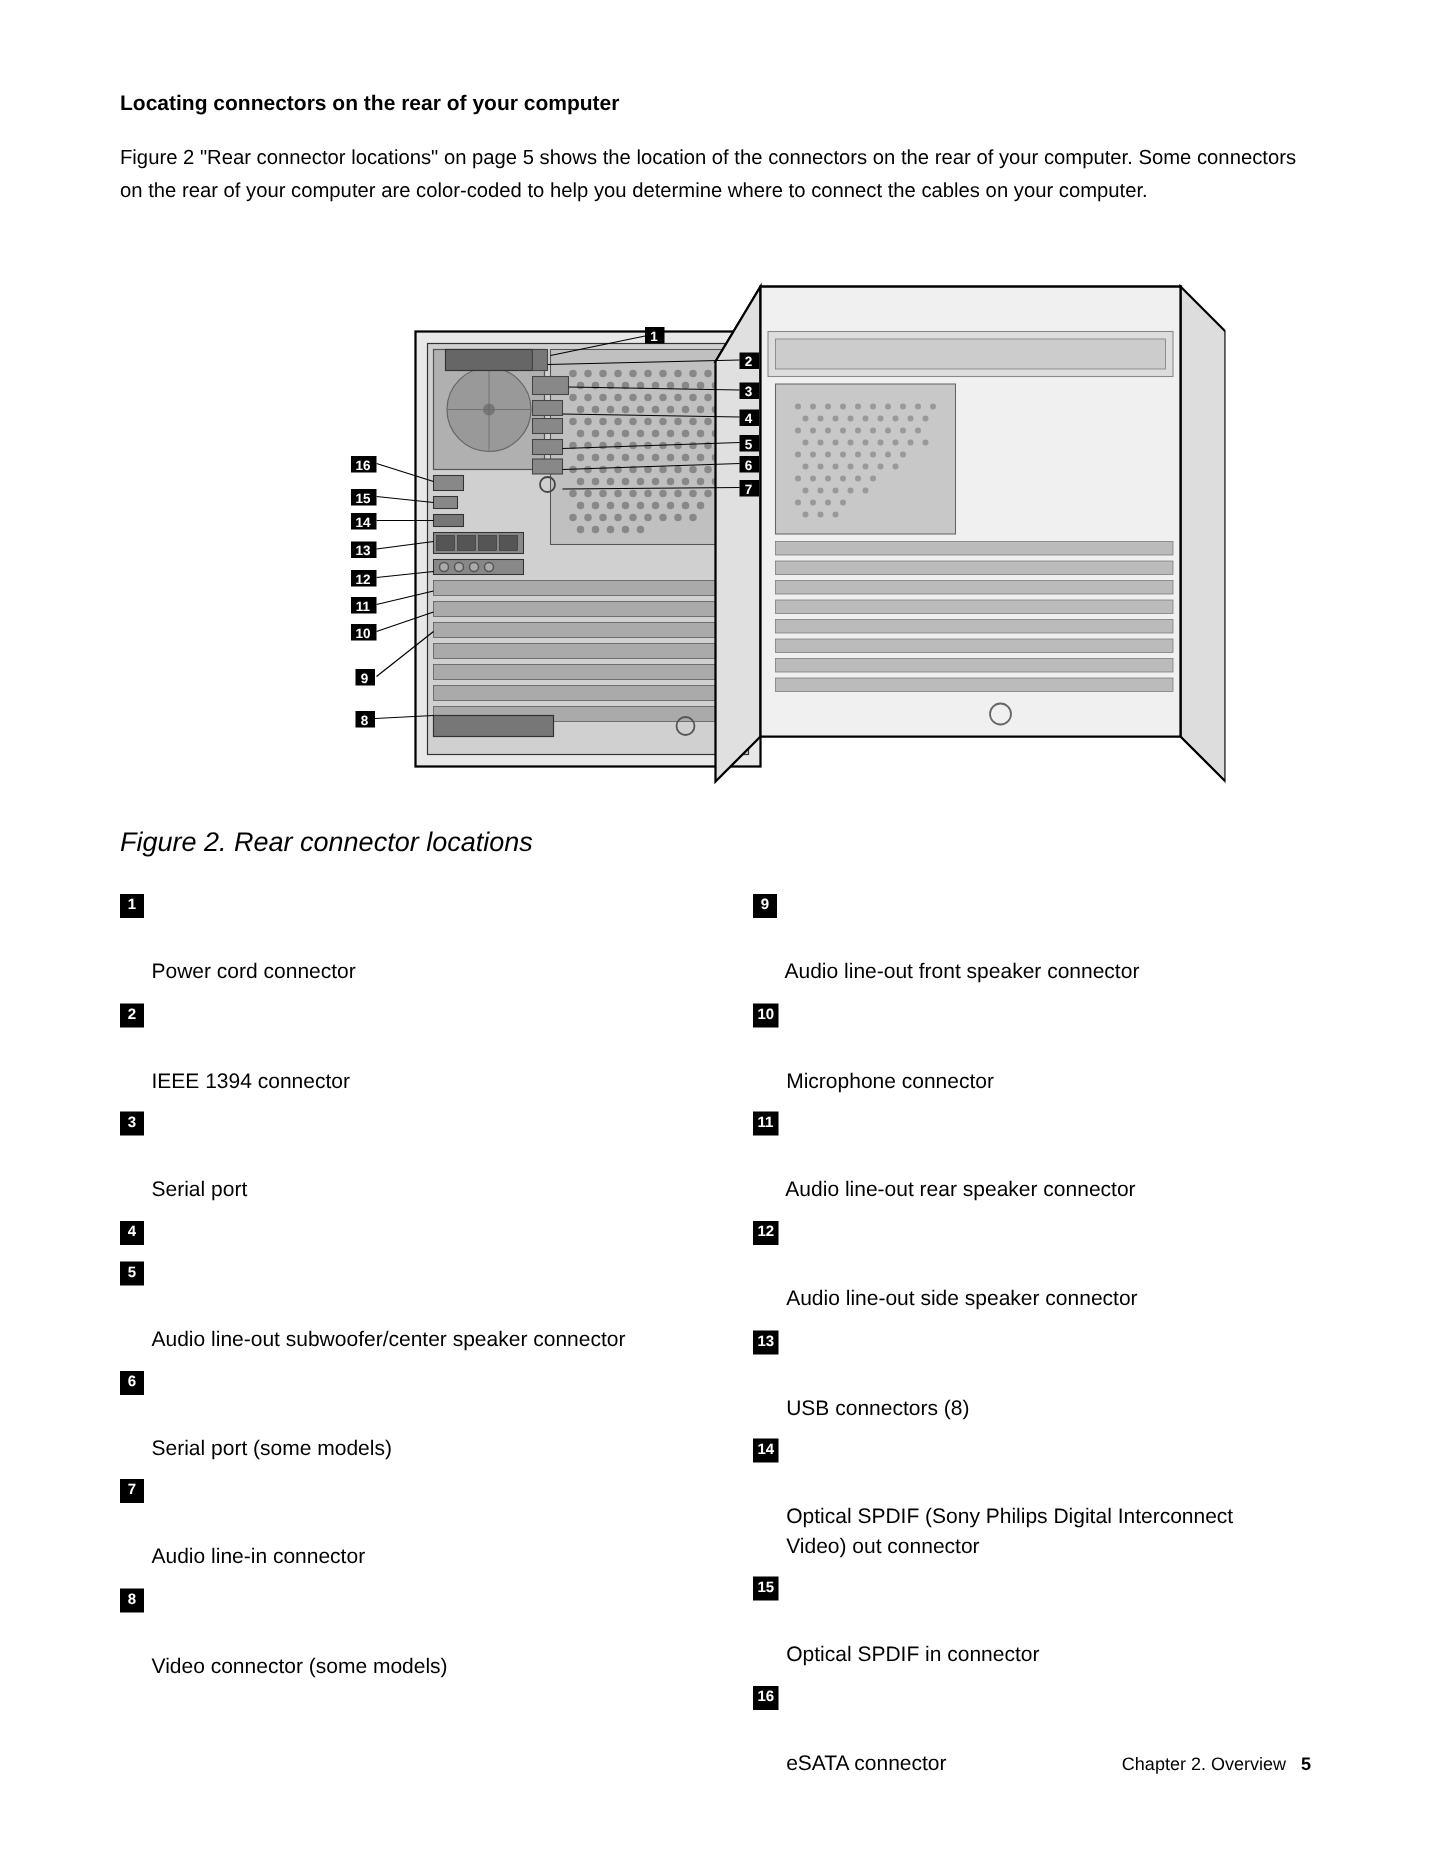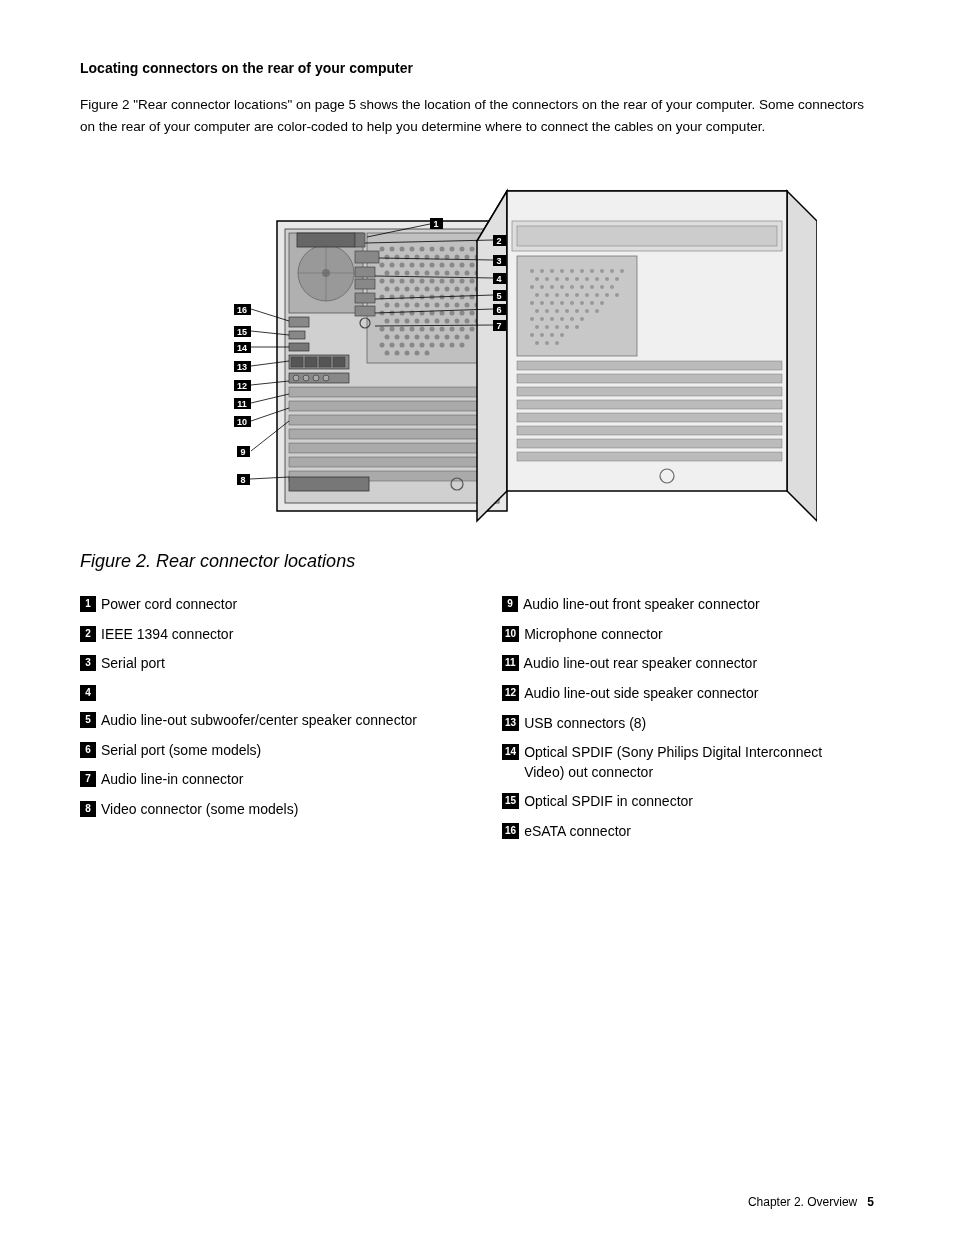--- a/index.html
+++ b/index.html
@@ -51,24 +51,25 @@
       font-weight: bold;
       min-width: 16px;
       height: 16px;
       padding: 0 3px;
       margin-right: 5px;
       margin-top: 1px;
       flex-shrink: 0;
     }
     .connector-text {
       flex: 1;
+      margin-top: 43px;
     }
     .footer {
       position: fixed;
-      bottom: 26px;
+      bottom: 52px;
       right: 80px;
       font-size: 12px;
       color: #000;
     }
     
     .diagram-svg {
       width: 680px;
       height: 380px;
     }
     .left-col { padding-right: 20px; }

